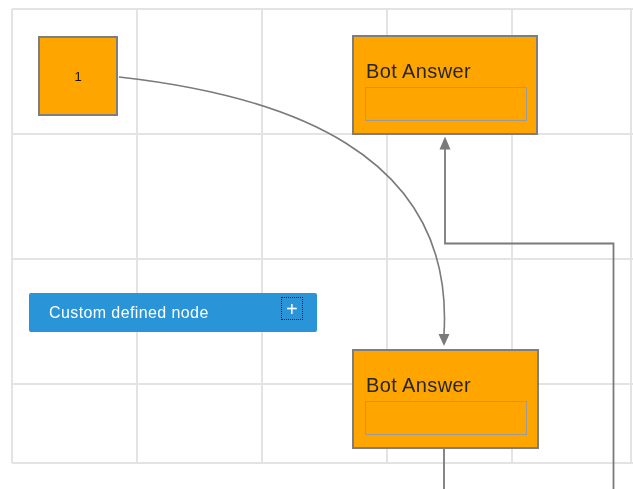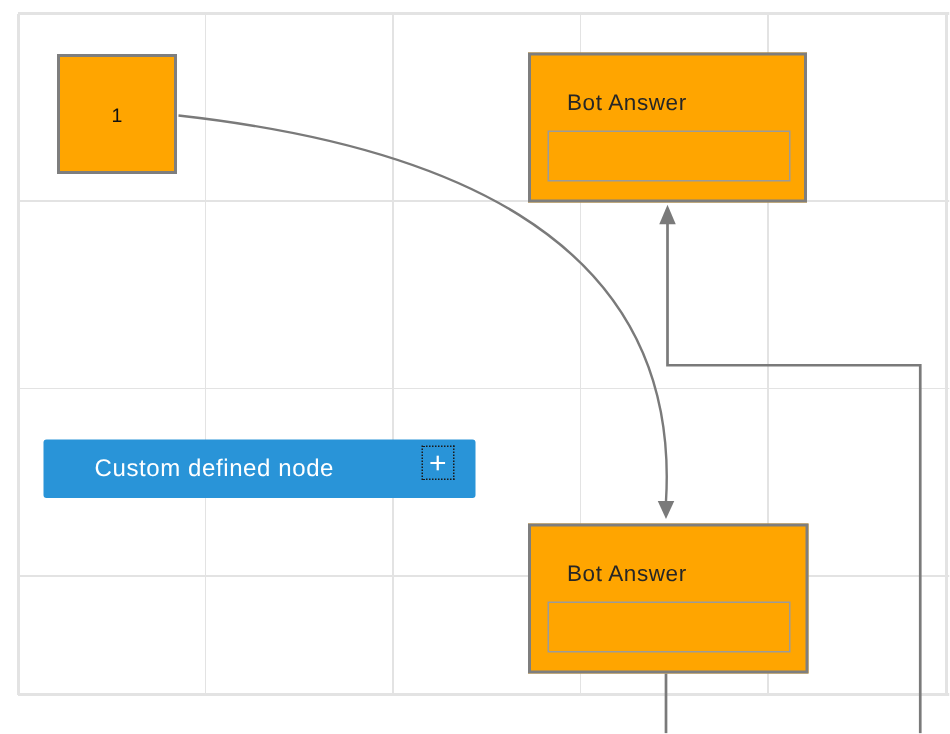--- a/index.html
+++ b/index.html
@@ -24,38 +24,38 @@
     border: 2px solid #7E7E7E;
   }
   .node1 {
     left: 38px; top: 36px; width: 80px; height: 80px;
     display: flex; align-items: center; justify-content: center;
     font-size: 13px; color: #111111;
   }
   .bot-node-top    { left: 352px; top: 35px;  width: 186px; height: 100px; }
   .bot-node-bottom { left: 352px; top: 349px; width: 187px; height: 100px; }
   .bot-label {
-    position: absolute; left: 24px; top: 23px;
-    font-size: 15px; letter-spacing: 0.4px; color: #262626;
+    position: absolute; left: 12px; top: 23px;
+    font-size: 20px; letter-spacing: 0.4px; color: #262626;
     white-space: nowrap;
   }
   .bot-input {
     position: absolute; left: 11px; top: 50px;
     width: 160px; height: 32px;
     border: 1px solid #9B9B9B;
     background: transparent;
   }
   .custom-node {
     position: absolute;
     left: 29px; top: 293px; width: 288px; height: 39px;
     box-sizing: border-box;
     background: #2994D8;
     border-radius: 2px;
     display: flex; align-items: center;
-    padding-left: 34px;
+    padding-left: 20px;
     font-size: 16px; letter-spacing: 0.4px; color: #ffffff;
   }
   .add-btn {
     position: absolute; left: 252px; top: 4px;
     width: 22px; height: 23px;
     box-sizing: border-box;
     border: 1px dotted #1a1a1a;
     display: flex; align-items: center; justify-content: center;
     font-size: 20px; font-weight: 400; color: #ffffff;
     cursor: pointer;

